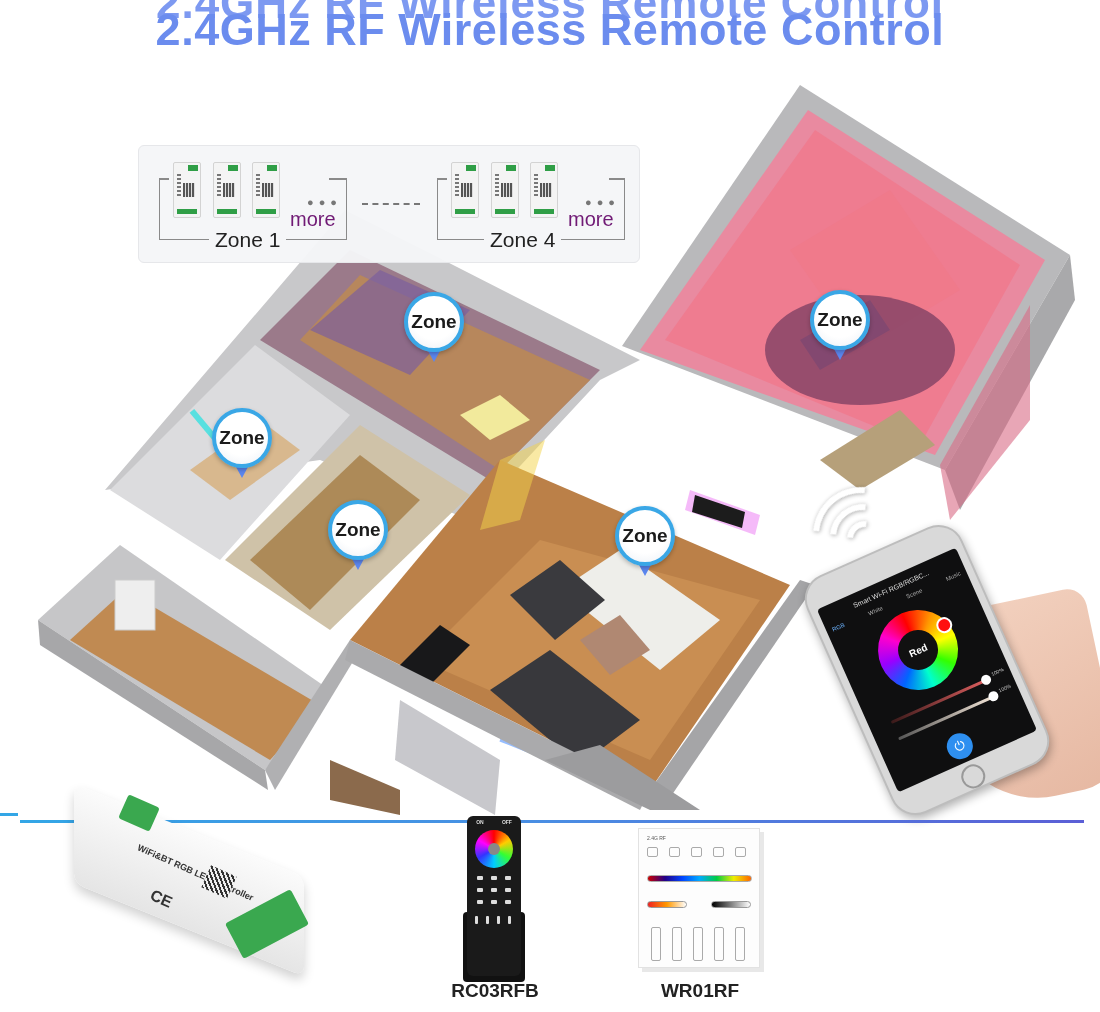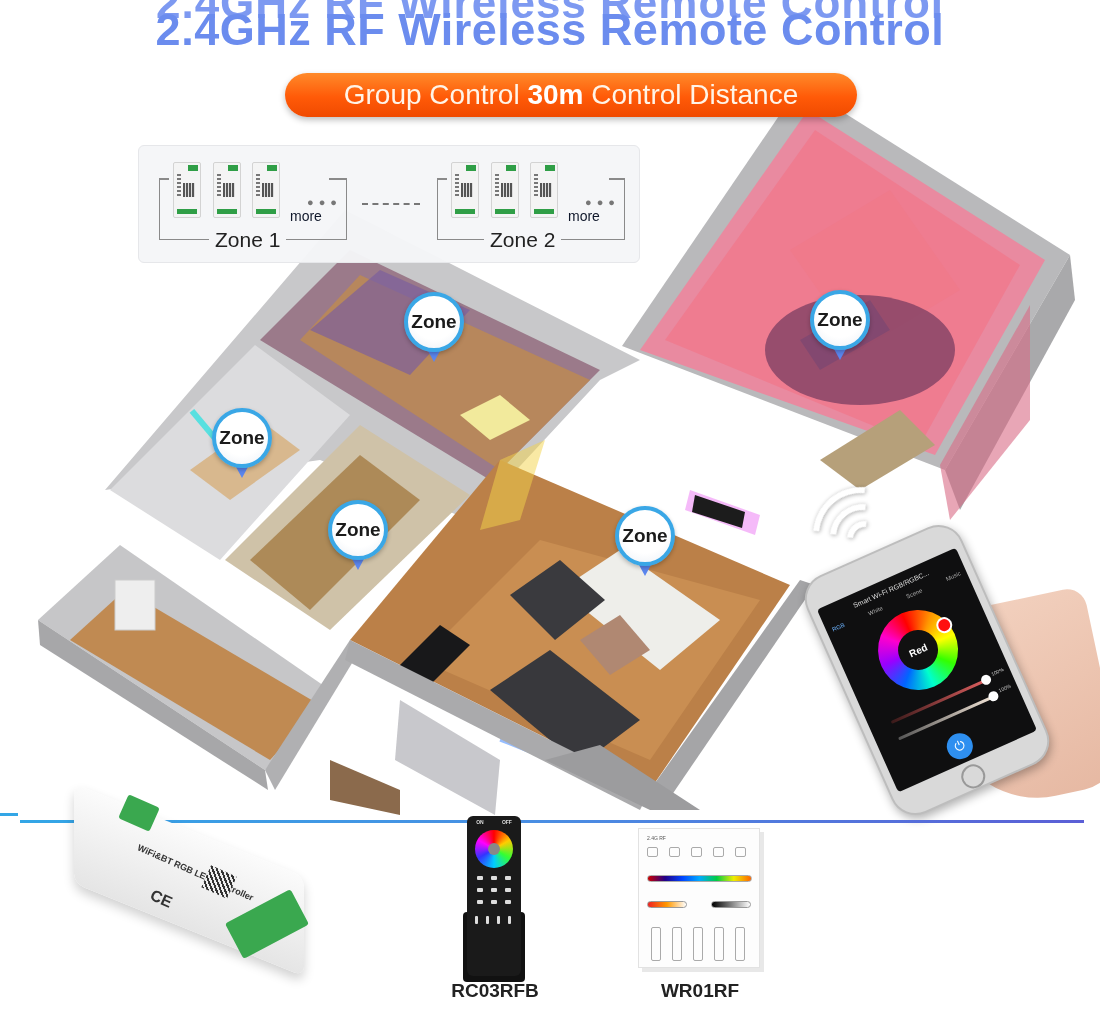--- a/index.html
+++ b/index.html
@@ -19,21 +19,21 @@
   
   .zone-panel { position: absolute; left: 138px; top: 145px; width: 502px; height: 118px; background: rgba(245,246,248,.96); border-radius: 6px; border: 1px solid #e6e7ea; }
   .bracket { position: absolute; border: 1.5px solid #8a8a8a; border-top: none; }
   .bracket-top { position: absolute; height: 1.5px; background: #8a8a8a; }
   .zone-label { position: absolute; font-size: 21px; font-weight: normal; color: #222; background: rgba(245,246,248,1); padding: 0 6px; }
   .module { position: absolute; width: 28px; height: 56px; background: #f4f4f4; border: 1px solid #d3d3d3; border-radius: 2px; }
   .module .tg { position: absolute; top: 2px; right: 2px; width: 10px; height: 6px; background: #2f9e46; }
   .module .bg { position: absolute; bottom: 3px; left: 3px; width: 20px; height: 5px; background: #2f9e46; }
   .module .qr { position: absolute; top: 20px; left: 9px; width: 12px; height: 14px; background: repeating-linear-gradient(90deg,#555 0 2px,#ddd 2px 3px); }
   .module .txt { position: absolute; top: 11px; left: 3px; width: 4px; height: 22px; background: repeating-linear-gradient(180deg,#777 0 2px,transparent 2px 4px); }
-  .more { position: absolute; font-size: 14px; color: #0f172a; }
+  .more { position: absolute; font-size: 20px; color: #701a75; }
   .dots { position: absolute; font-size: 11px; color: #777; letter-spacing: 5px; }
   .dash { position: absolute; left: 362px; top: 203px; width: 58px; border-top: 2px dashed #777; }
 
   
   .house { position: absolute; left: 0; top: 0; width: 1100px; height: 1012px; }
   .pin { position: absolute; width: 60px; height: 76px; }
   .pin .head { position: absolute; left: 0; top: 0; width: 60px; height: 60px; border-radius: 50%; background: radial-gradient(circle at 50% 40%, #ffffff 55%, #e9eef5 100%); border: 4px solid #3aa7e6; box-shadow: 0 2px 4px rgba(0,0,0,.25); display: flex; align-items: center; justify-content: center; font-size: 19px; font-weight: bold; color: #1b1b1b; z-index: 2; }
   .pin .tip { position: absolute; left: 17px; top: 46px; width: 0; height: 0; border-left: 13px solid transparent; border-right: 13px solid transparent; border-top: 24px solid #5b86ee; z-index: 1; }
 
   
@@ -143,23 +143,20 @@
     <polygon points="650,790 800,580 815,585 665,805" fill="#a5a5a7"></polygon>
     <polygon points="400,700 500,760 495,815 395,760" fill="#c8c8cc"></polygon>
     <polygon points="330,760 400,790 400,815 330,800" fill="#8b6a4c"></polygon>
 
     <polygon points="545,760 650,810 700,810 600,745" fill="#9c9c9e"></polygon>
   </svg>
 
   <div class="title-ghost">2.4GHz RF Wireless Remote Control</div>
   <div class="title">2.4GHz RF Wireless Remote Control</div>
 
-  <div class="pill">
-    <span>Group Control </span><b>30m</b><span> Control Distance</span>
-  </div>
 
   <div class="zone-panel">
 
     <div class="bracket" style="left:20px;top:32px;width:188px;height:62px;border-top:none;"></div>
     <div class="bracket-top" style="left:20px;top:32px;width:10px;"></div>
     <div class="bracket-top" style="left:190px;top:32px;width:18px;"></div>
     <div class="module" style="left:34px;top:16px;">
         <div class="tg"></div>
         <div class="txt"></div>
         <div class="qr"></div>
@@ -197,21 +194,21 @@
         <div class="bg"></div>
       </div>
     <div class="module" style="left:391px;top:16px;">
         <div class="tg"></div>
         <div class="txt"></div>
         <div class="qr"></div>
         <div class="bg"></div>
       </div>
     <div class="dots" style="left:446px;top:50px;">●●●</div>
     <div class="more" style="left:429px;top:62px;">more</div>
-    <div class="zone-label" style="left:345px;top:82px;">Zone 2</div>
+    <div class="zone-label" style="left:345px;top:82px;">Zone 4</div>
   </div>
   <div class="dash"></div>
 
   <div class="pin" style="left:404px;top:292px;">
     <div class="head">Zone</div>
       <div class="tip"></div>
   </div>
   <div class="pin" style="left:810px;top:290px;">
     <div class="head">Zone</div>
       <div class="tip"></div>

